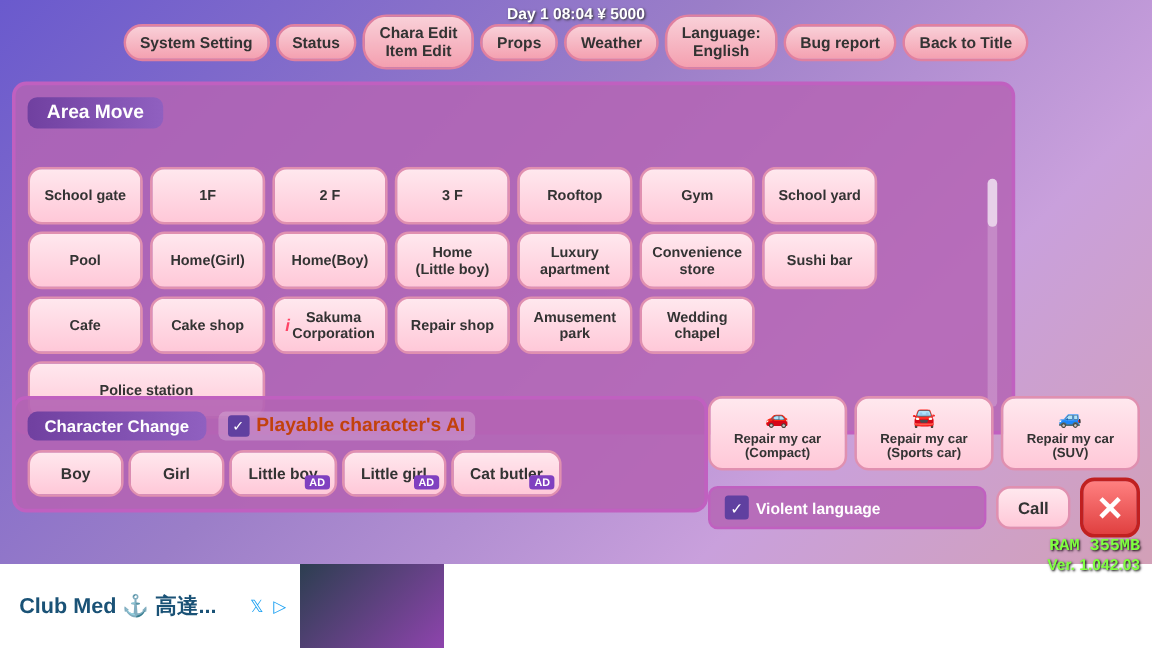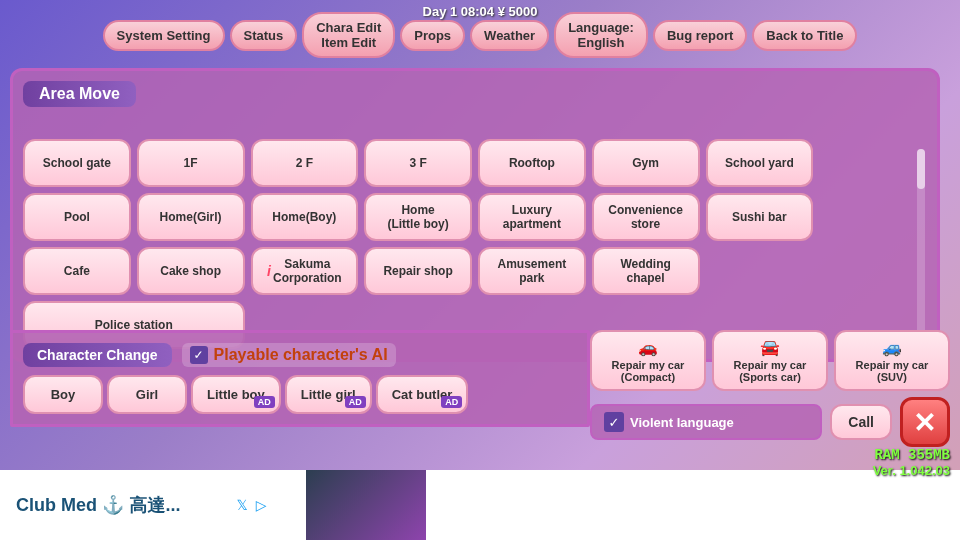--- a/index.html
+++ b/index.html
@@ -50,21 +50,21 @@
       white-space: nowrap;
       min-width: 60px;
       text-align: center;
     }
 
     
     .area-panel {
       position: absolute;
       top: 68px;
       left: 10px;
-      width: 930px;
+      width: 836px;
       background: rgba(180, 100, 180, 0.85);
       border: 3px solid #c060c0;
       border-radius: 12px;
       padding: 10px;
       z-index: 8;
     }
 
     .area-panel-title {
       background: linear-gradient(to right, #7040a0, #9060c0);
       color: white;
@@ -102,21 +102,21 @@
     }
 
     
     .char-panel {
       position: absolute;
       top: 330px;
       left: 10px;
       width: 580px;
       background: rgba(180, 100, 180, 0.9);
       border: 3px solid #c060c0;
-      border-radius: 2px;
+      border-radius: 12px;
       padding: 10px;
       z-index: 9;
     }
 
     .char-panel-header {
       display: flex;
       align-items: center;
       gap: 10px;
       margin-bottom: 8px;
     }
@@ -316,21 +316,20 @@
       position: absolute;
       bottom: 0;
       left: 0;
       right: 0;
       height: 70px;
       background: white;
       display: flex;
       align-items: center;
       z-index: 5;
       overflow: hidden;
-      gap: 28px;
     }
 
     .ad-logo {
       padding: 10px 16px;
       font-size: 18px;
       font-weight: bold;
       color: #1a5276;
       white-space: nowrap;
     }
 

